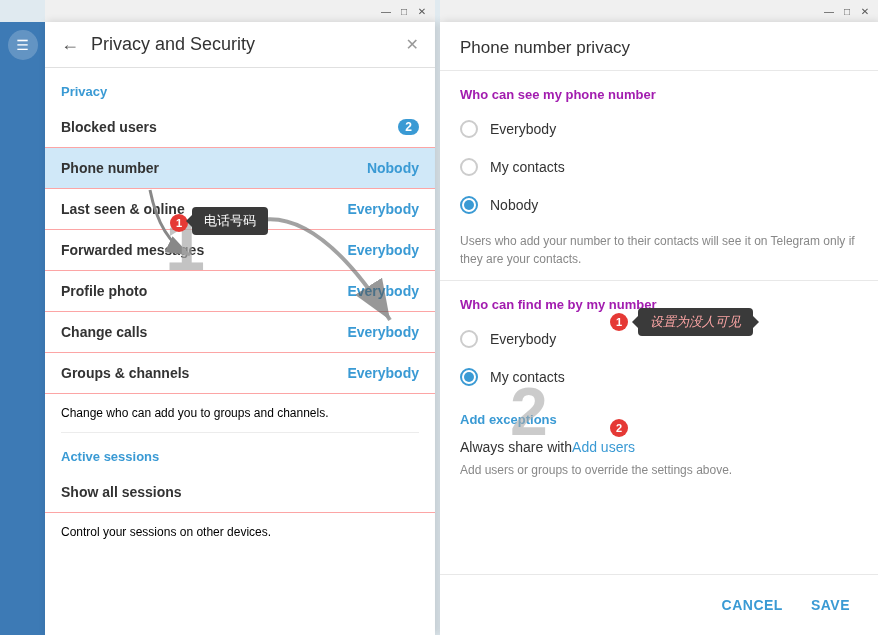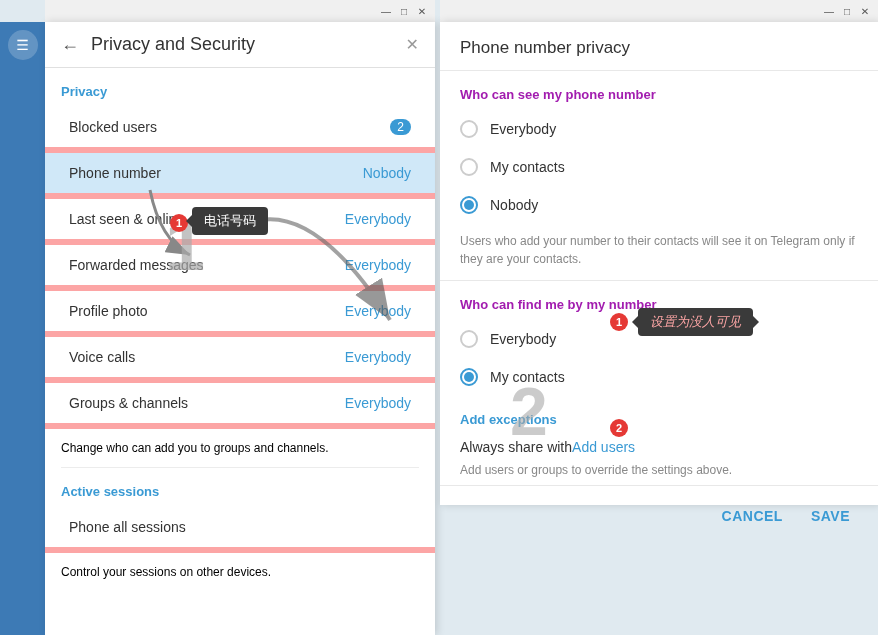--- a/index.html
+++ b/index.html
@@ -99,24 +99,25 @@
       font-size: 13px;
       font-weight: 600;
       color: #3a9ad4;
       padding: 16px 16px 8px 16px;
     }
 
     .menu-item {
       display: flex;
       align-items: center;
       justify-content: space-between;
-      padding: 12px 24px;
-      cursor: pointer;
-      border-bottom: 6px solid #fca5a5;
+      padding: 12px 16px;
+      cursor: pointer;
+      border-bottom: 1px solid #fca5a5;
       position: relative;
+      font-weight: bold;
     }
 
     .menu-item.active {
       background: #d0e8f8;
     }
 
     .menu-item-label {
       font-size: 14px;
       color: #333;
     }
@@ -175,21 +176,21 @@
       font-weight: bold;
       margin-right: 4px;
     }
 
     
     .right-panel {
       position: absolute;
       top: 22px;
       left: 440px;
       width: 438px;
-      height: 483px;
+      height: 613px;
       background: #fff;
       z-index: 10;
       display: flex;
       flex-direction: column;
       box-shadow: 2px 0 8px rgba(0,0,0,0.15);
     }
 
     .right-panel-header {
       padding: 16px 20px 12px 20px;
       border-bottom: 1px solid #e8e8e8;
@@ -405,37 +406,37 @@
       <span class="menu-item-label">Forwarded messages</span>
       <span class="menu-item-value">Everybody</span>
     </div>
 
     <div class="menu-item">
       <span class="menu-item-label">Profile photo</span>
       <span class="menu-item-value">Everybody</span>
     </div>
 
     <div class="menu-item">
-      <span class="menu-item-label">Voice calls</span>
+      <span class="menu-item-label">Change calls</span>
       <span class="menu-item-value">Everybody</span>
     </div>
 
     <div class="menu-item">
       <span class="menu-item-label">Groups &amp; channels</span>
       <span class="menu-item-value">Everybody</span>
     </div>
 
     <div class="section-desc">Change who can add you to groups and channels.</div>
 
     <div class="divider"></div>
 
     <div class="section-label">Active sessions</div>
 
     <div class="menu-item">
-      <span class="menu-item-label">Phone all sessions</span>
+      <span class="menu-item-label">Show all sessions</span>
     </div>
 
     <div class="section-desc">Control your sessions on other devices.</div>
   </div>
 </div>
 
 <svg style="position:absolute; top:180px; left:130px; z-index:300; pointer-events:none;" width="100" height="90">
   <defs>
     <marker id="arrowhead" markerWidth="8" markerHeight="6" refX="8" refY="3" orient="auto">
       <polygon points="0 0, 8 3, 0 6" fill="#888"></polygon>

